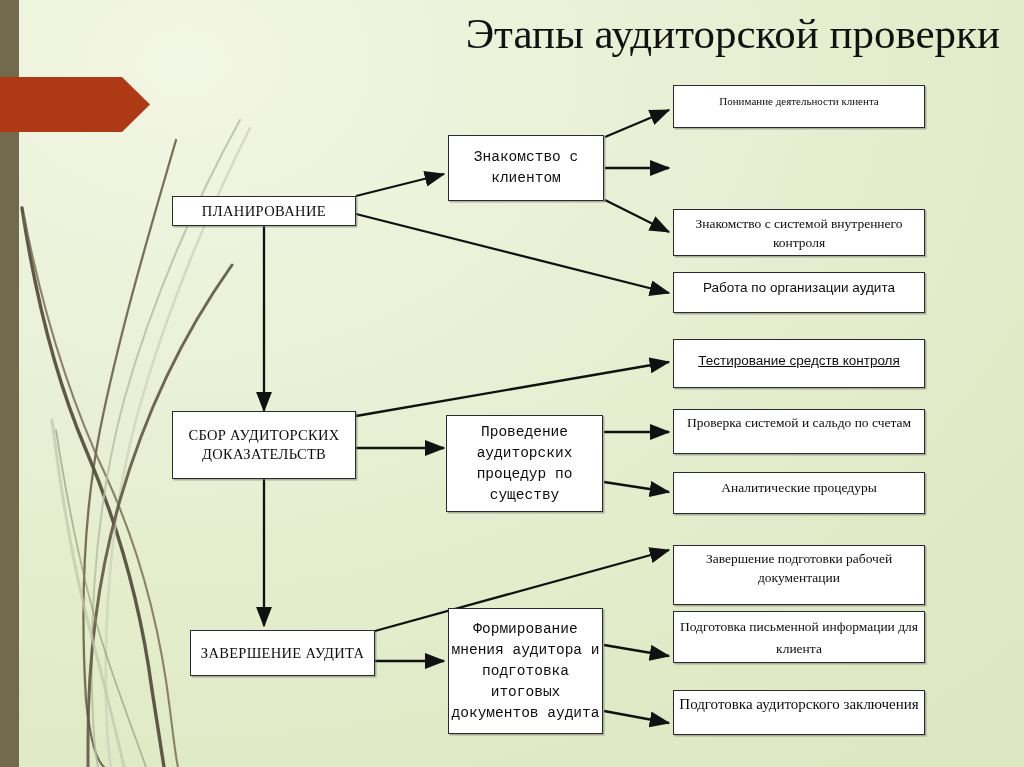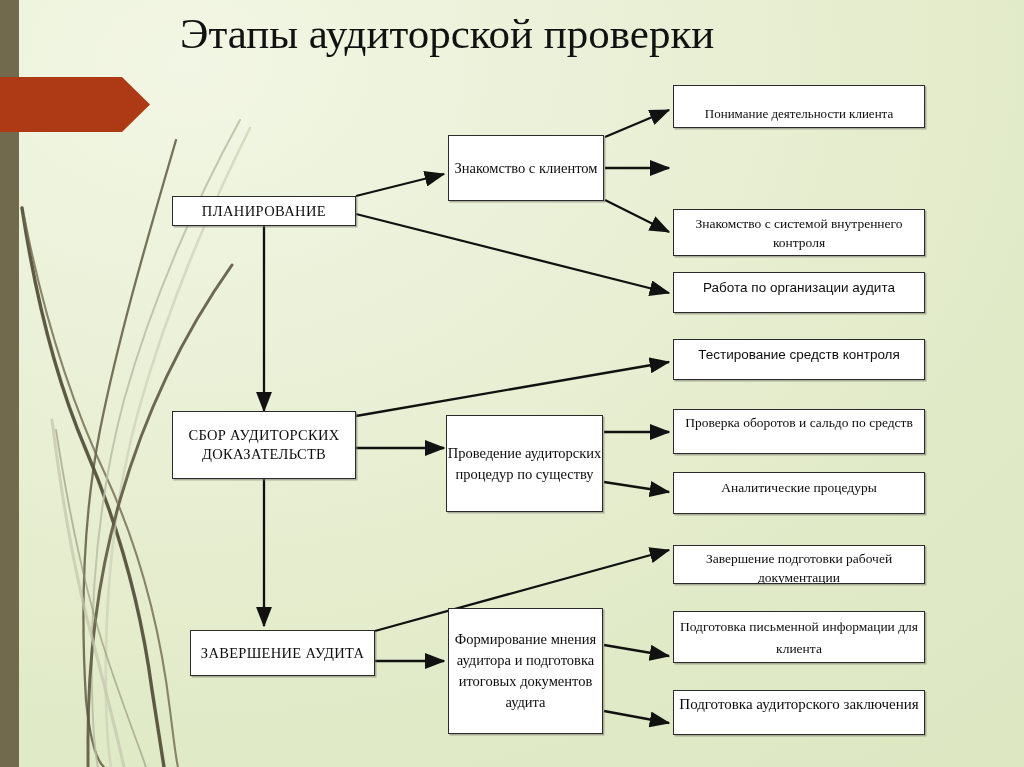--- a/index.html
+++ b/index.html
@@ -44,21 +44,21 @@
     width: 260px;
     height: 767px;
     pointer-events: none;
   }
   
   .title {
     position: absolute;
     left: 180px;
     top: 6px;
     width: 820px;
-    text-align: left;
+    text-align: right;
     font-family: "Liberation Serif", "DejaVu Serif", serif;
     font-size: 43px;
     line-height: 56px;
     color: #111111;
     white-space: nowrap;
   }
   
   .diagram {
     position: absolute;
     left: 0;
@@ -86,21 +86,21 @@
     text-align: center;
     color: #0d0d0d;
     overflow: hidden;
   }
   .node > span {
     display: block;
     width: 100%;
   }
   .node.serif   { font-family: "Liberation Serif", "DejaVu Serif", serif; }
   .node.sans    { font-family: "Liberation Sans", "DejaVu Sans", sans-serif; }
-  .node.mid     { align-items: center; }
+  .node.mid     { align-items: center; font-family: Liberation Mono, monospace; }
   .node.stage   { align-items: center; }
 </style>
 </head>
 <body>
 
 <div id="slide">
 
   <div class="left-bar"></div>
   <div class="banner"></div>
 
@@ -174,46 +174,46 @@
     </div>
 
     <div class="node serif mid" style="left:446px; top:415px; width:157px; height:97px; font-size:14.5px; line-height:21px;">
       <span>Проведение аудиторских процедур по существу</span>
     </div>
 
     <div class="node serif mid" style="left:448px; top:608px; width:155px; height:126px; font-size:14.5px; line-height:21px;text-align:center;">
       <span>Формирование мнения аудитора и подготовка итоговых документов аудита</span>
     </div>
 
-    <div class="node serif" style="left:673px; top:85px; width:252px; height:43px; font-size:13px; line-height:19px; padding-top:18px;">
+    <div class="node serif" style="left:673px; top:85px; width:252px; height:43px; font-size:11px; line-height:19px; padding-top:6px;">
       <span>Понимание деятельности клиента</span>
     </div>
 
 
     <div class="node sans" style="left:673px; top:272px; width:252px; height:41px; font-size:13.5px; line-height:19px; padding-top:5px;">
       <span>Работа по организации аудита</span>
     </div>
 
     <div class="node serif" style="left:673px; top:209px; width:252px; height:47px; font-size:13.5px; line-height:19px; padding-top:4px;">
       <span>Знакомство с системой внутреннего контроля</span>
     </div>
 
-    <div class="node sans" style="left:673px; top:339px; width:252px; height:41px; font-size:13.5px; line-height:19px; padding-top:5px;">
+    <div class="node sans" style="left:673px; top:339px; width:252px; height:49px; font-size:13.5px; line-height:19px; padding-top:11px;text-decoration:underline;">
       <span>Тестирование средств контроля</span>
     </div>
 
     <div class="node serif" style="left:673px; top:409px; width:252px; height:45px; font-size:13.5px; line-height:19px; padding-top:3px;">
-      <span>Проверка оборотов и сальдо по средств</span>
+      <span>Проверка системой и сальдо по счетам</span>
     </div>
 
     <div class="node serif" style="left:673px; top:472px; width:252px; height:42px; font-size:13.5px; line-height:19px; padding-top:5px;">
       <span>Аналитические процедуры</span>
     </div>
 
-    <div class="node serif" style="left:673px; top:545px; width:252px; height:39px; font-size:13.5px; line-height:19px; padding-top:3px;">
+    <div class="node serif" style="left:673px; top:545px; width:252px; height:60px; font-size:13.5px; line-height:19px; padding-top:3px;">
       <span>Завершение подготовки рабочей документации</span>
     </div>
 
     <div class="node serif" style="left:673px; top:611px; width:252px; height:52px; font-size:13.5px; line-height:22px; padding-top:4px;">
       <span>Подготовка письменной информации для клиента</span>
     </div>
 
     <div class="node serif" style="left:673px; top:690px; width:252px; height:45px; font-size:15px; line-height:19px; padding-top:4px;">
       <span>Подготовка аудиторского заключения</span>
     </div>

